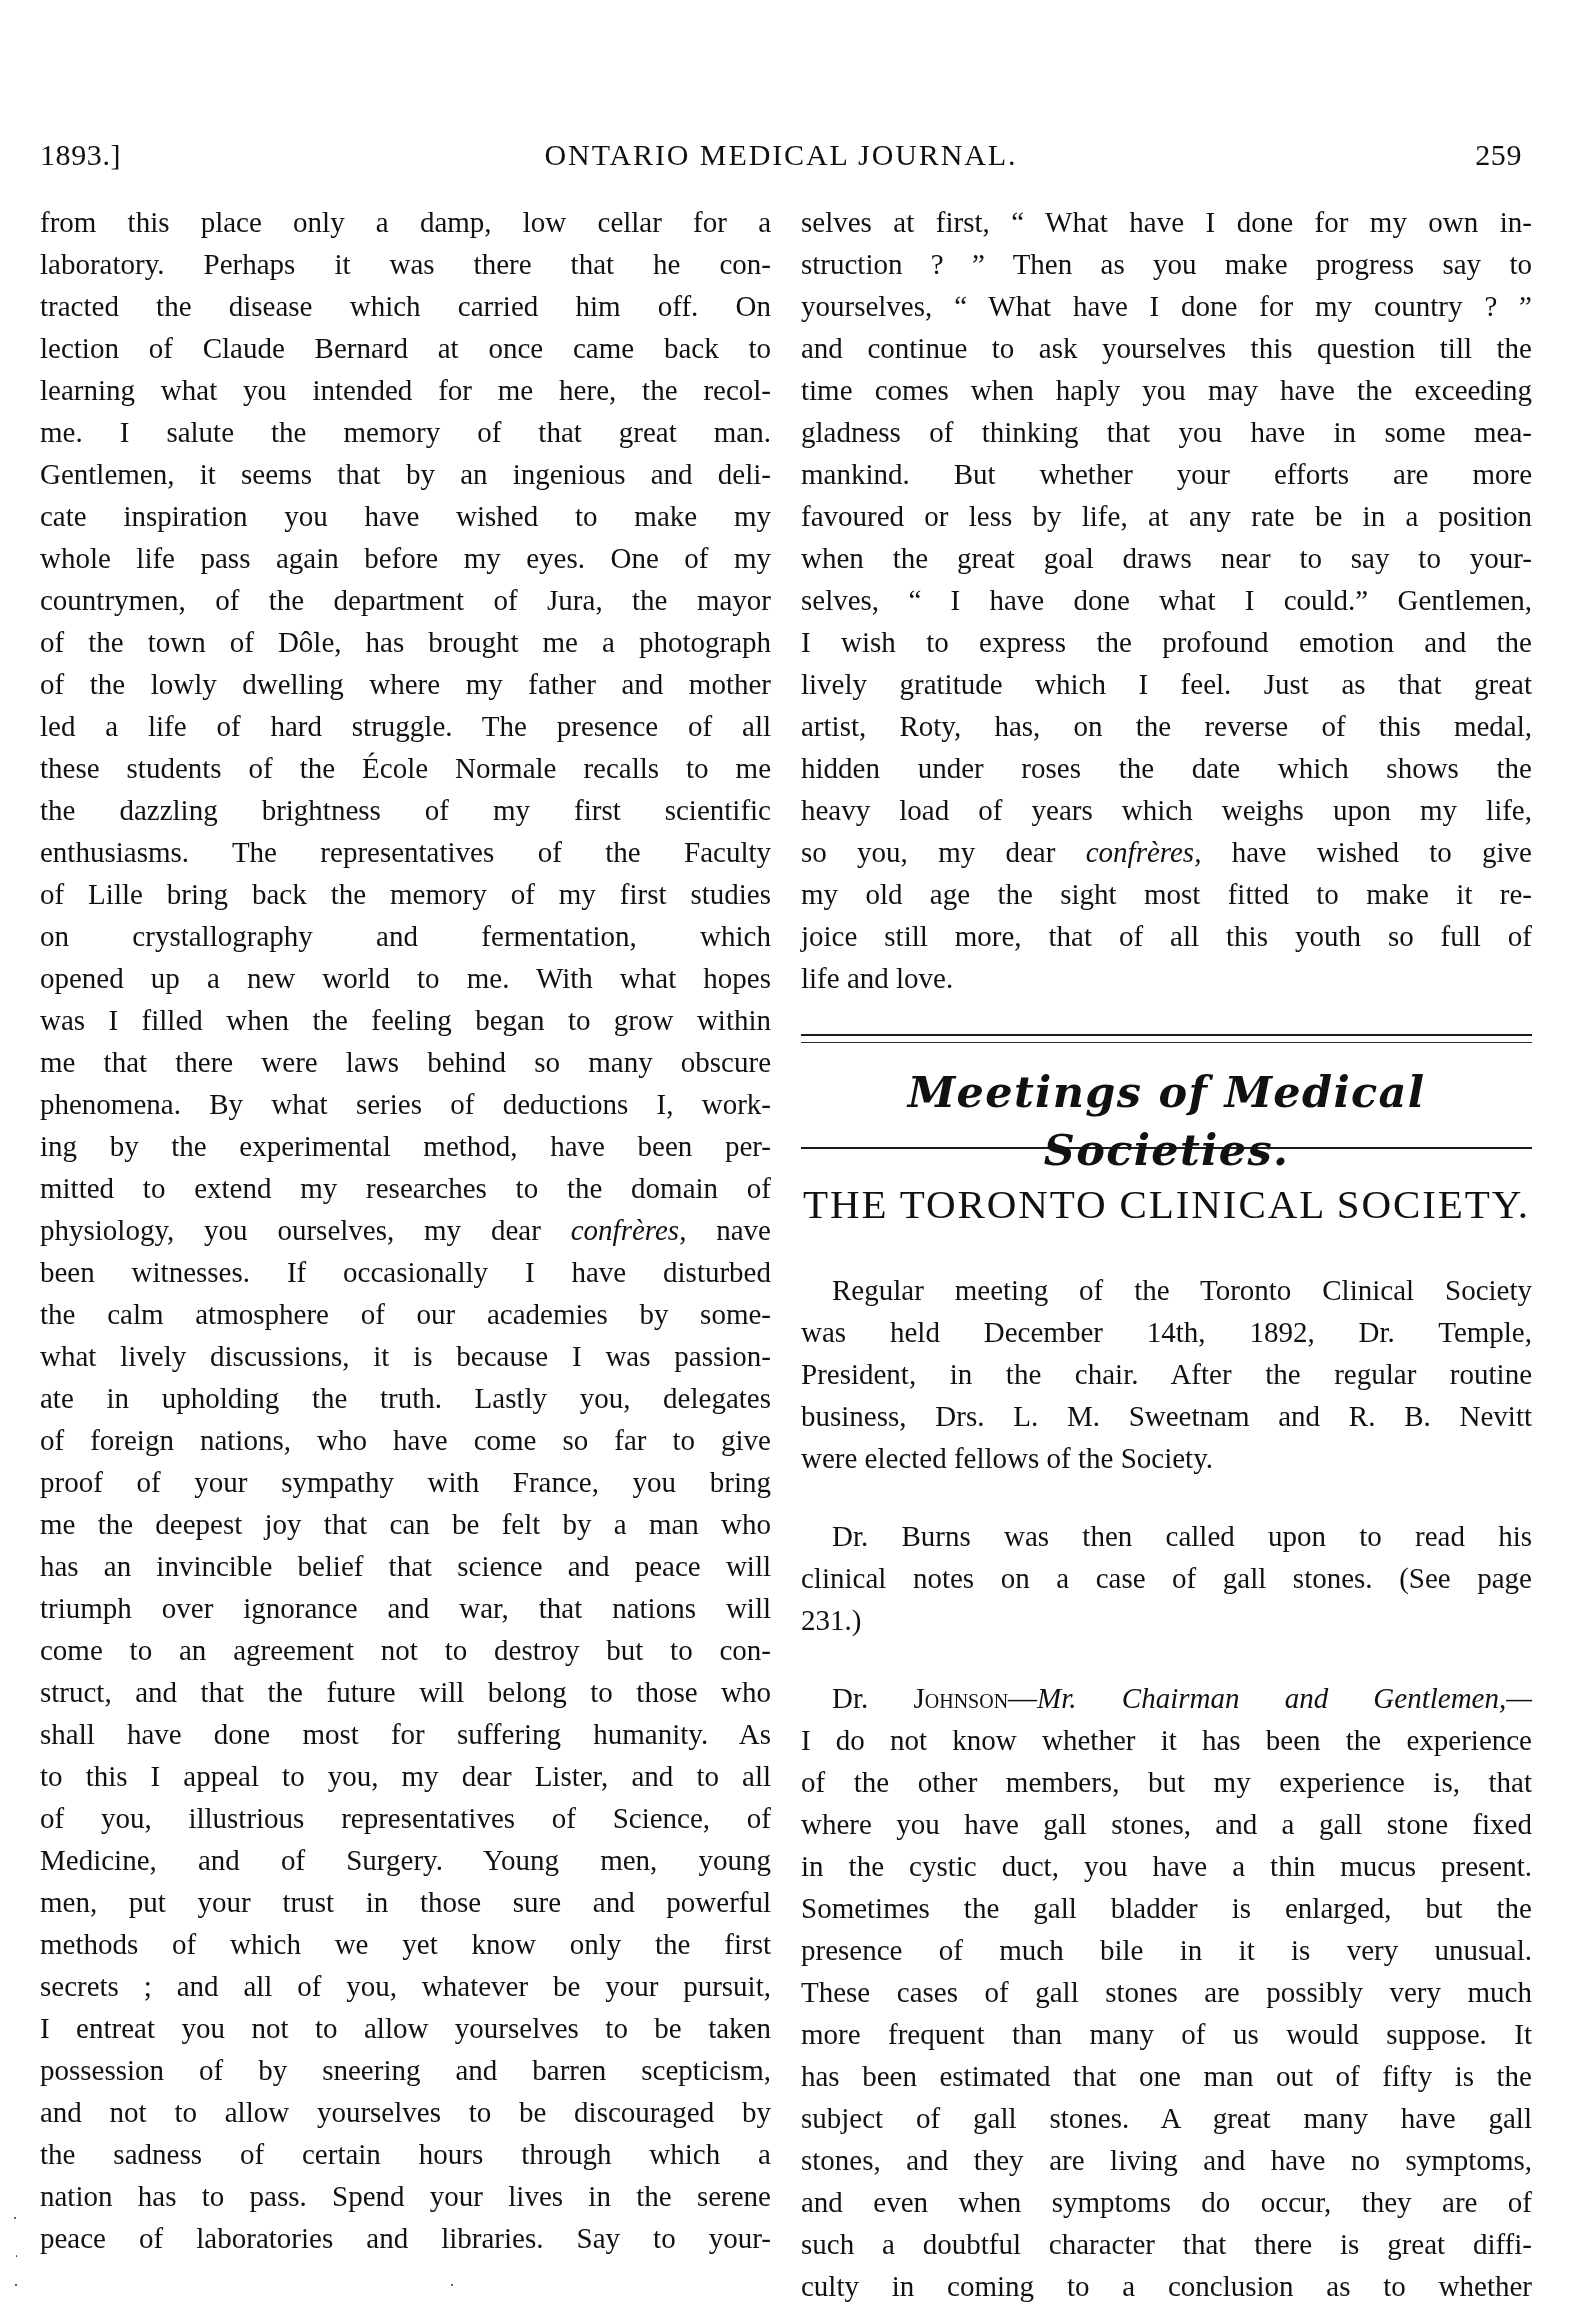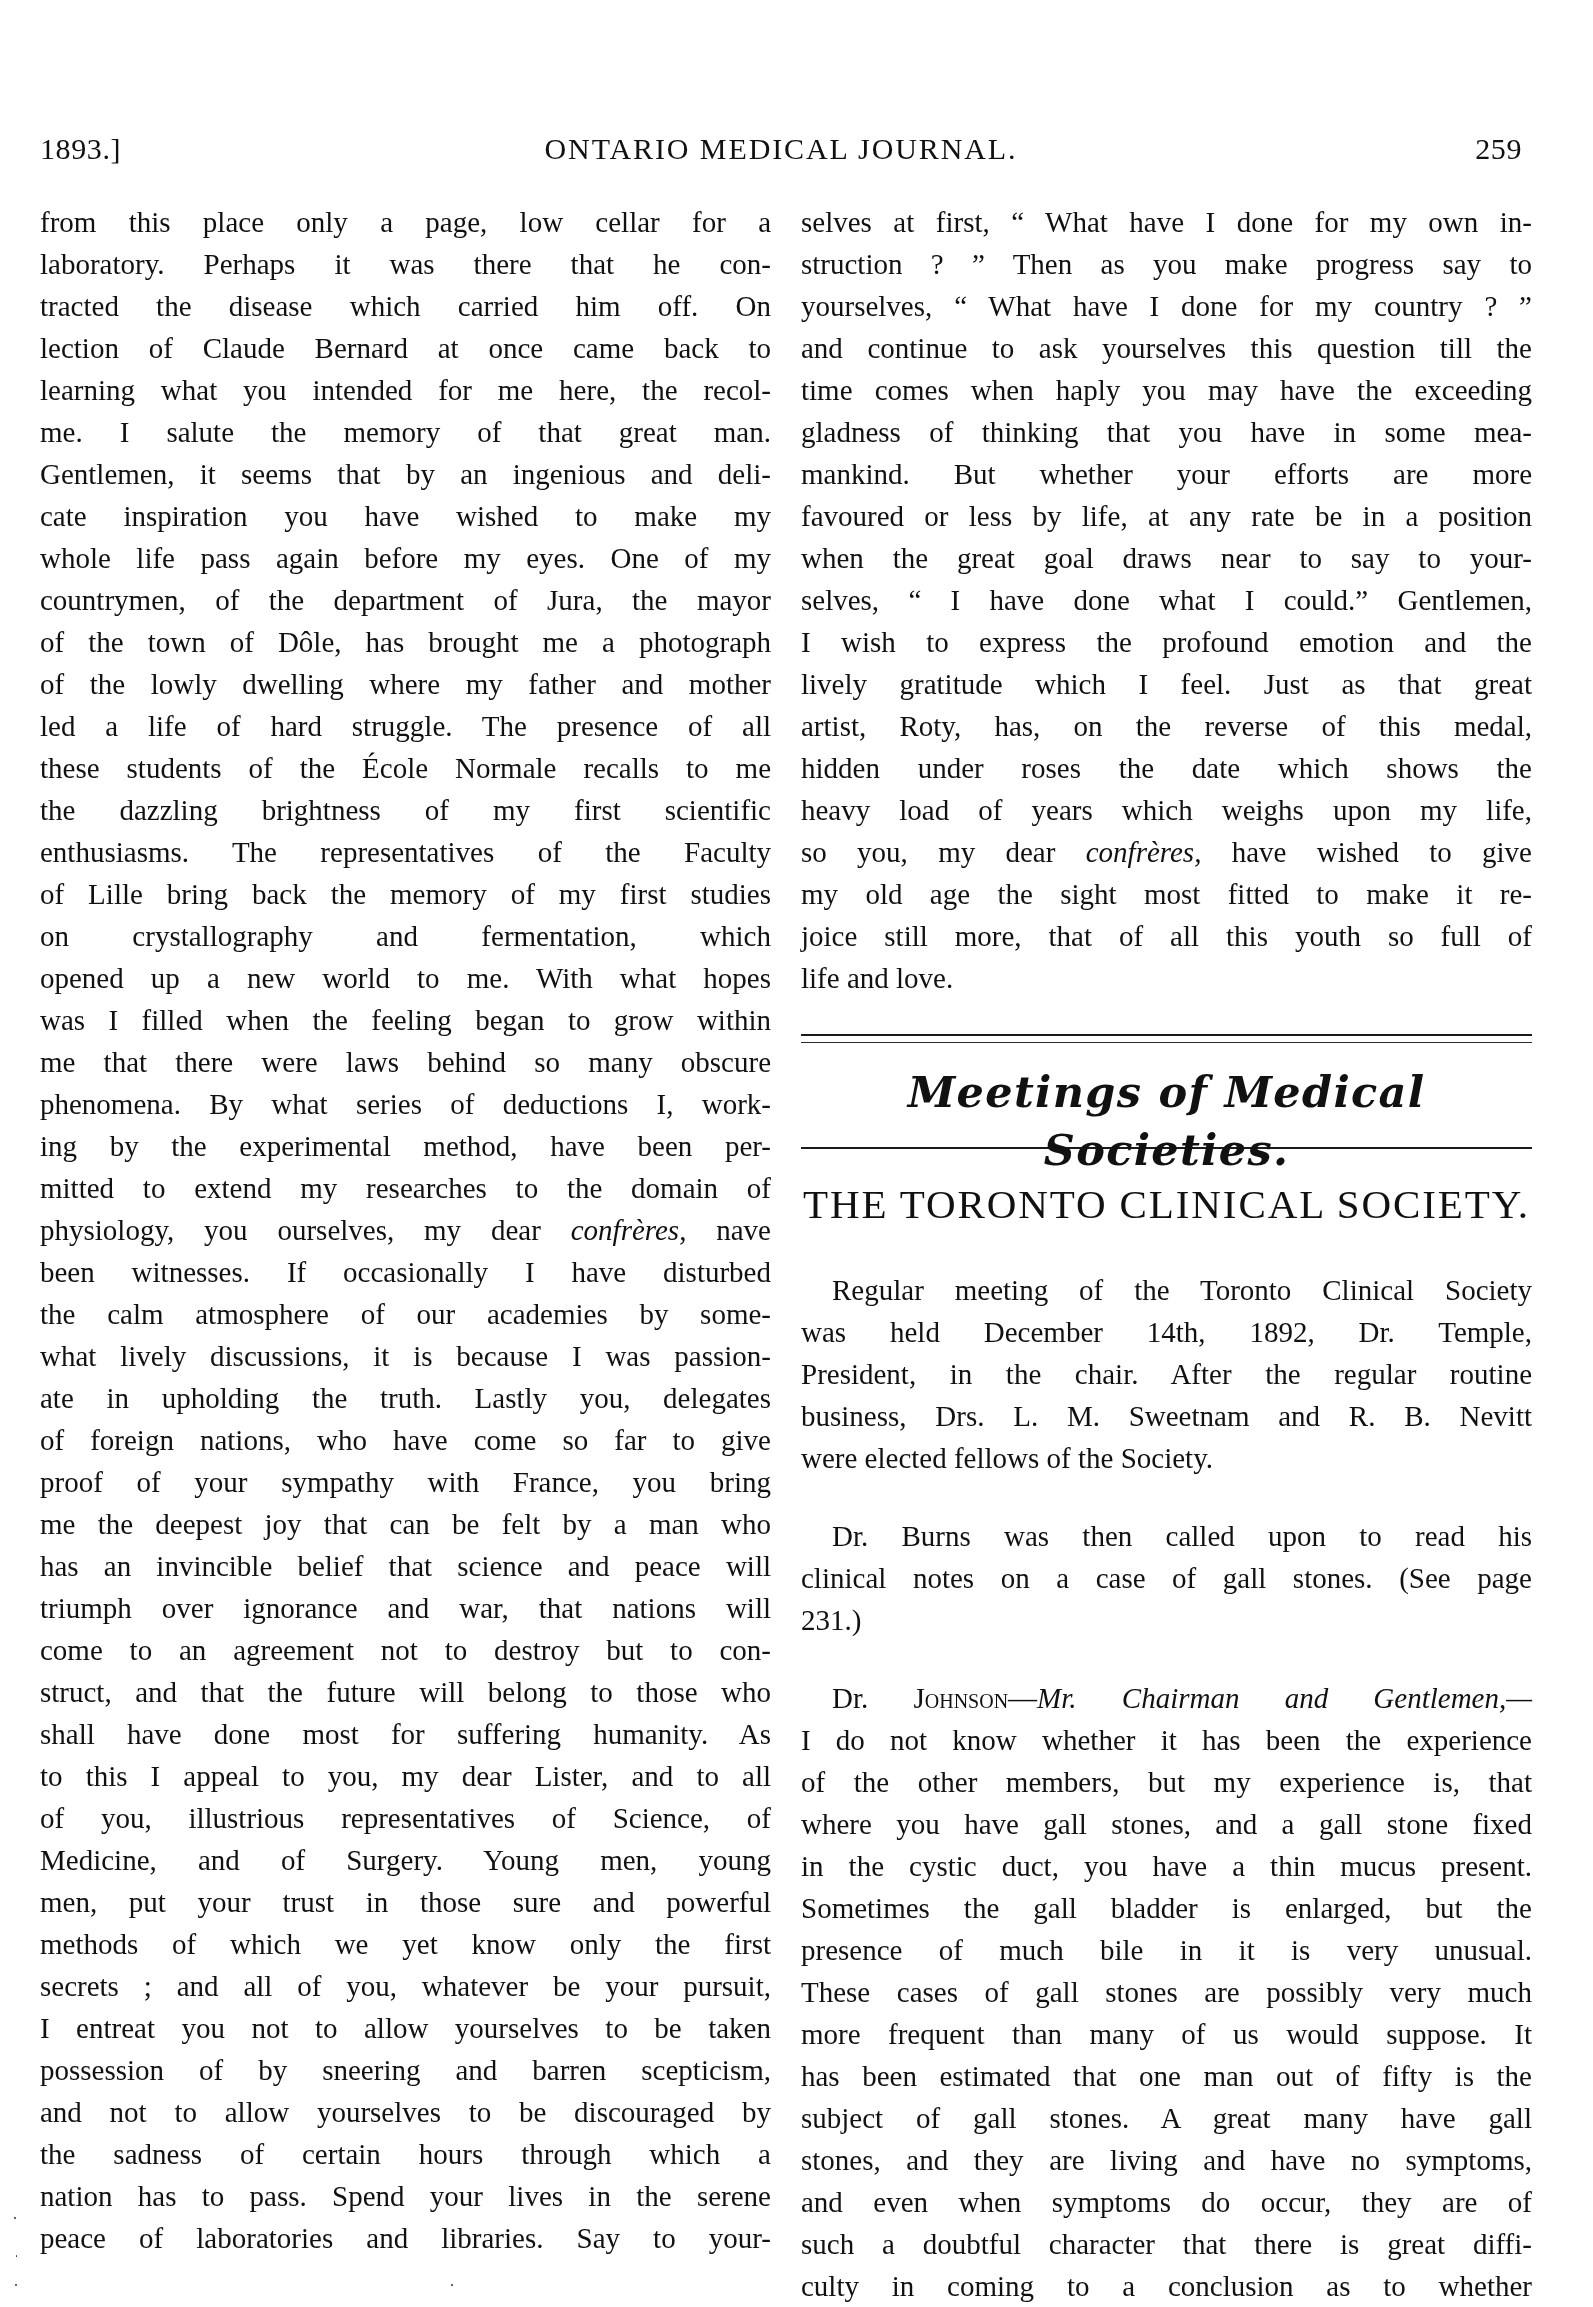--- a/index.html
+++ b/index.html
@@ -2,21 +2,21 @@
 <html style="font-size:10.3px"><head>
 <meta charset="utf-8">
 <style>
   html, body { margin: 0; padding: 0; background: #ffffff; }
   body {
     width: 1593px; height: 2307px; position: relative; overflow: hidden;
     font-family: "Liberation Serif", "DejaVu Serif", serif;
     color: #111111;
   }
   .running-head {
-    position: absolute; left: 40px; top: 132px; width: 1482px; height: 45px;
+    position: absolute; left: 40px; top: 138px; width: 1482px; height: 45px;
     font-size: 30px; letter-spacing: 0.6px;
   }
   .running-head .year { position: absolute; left: 0; top: 0; }
   .running-head .title { position: absolute; left: 0; right: 0; top: 0; text-align: center; letter-spacing: 1.9px; }
   .running-head .page { position: absolute; right: 0; top: 0; }
 
   .col { position: absolute; top: 201px; width: 731px; font-size: 29px; line-height: 42px; }
   .col-left { left: 40px; }
   .col-right { left: 801px; }
   .line { display: block; text-align: justify; text-align-last: justify; white-space: nowrap; height: 42px; }
@@ -39,21 +39,21 @@
 </head>
 <body>
 
 <header class="running-head">
   <span class="year">1893.]</span>
   <span class="title">ONTARIO MEDICAL JOURNAL.</span>
   <span class="page">259</span>
 </header>
 
 <div class="col col-left">
-  <span class="line">from this place only a page, low cellar for a</span>
+  <span class="line">from this place only a damp, low cellar for a</span>
   <span class="line">laboratory.  Perhaps it was there that he con-</span>
   <span class="line">tracted the disease which carried him off.  On</span>
   <span class="line">lection of Claude Bernard at once came back to</span>
   <span class="line">learning what you intended for me here, the recol-</span>
   <span class="line">me.  I salute the memory of that great man.</span>
   <span class="line">Gentlemen, it seems that by an ingenious and deli-</span>
   <span class="line">cate inspiration you have wished to make my</span>
   <span class="line">whole life pass again before my eyes.  One of my</span>
   <span class="line">countrymen, of the department of Jura, the mayor</span>
   <span class="line">of the town of Dôle, has brought me a photograph</span>

